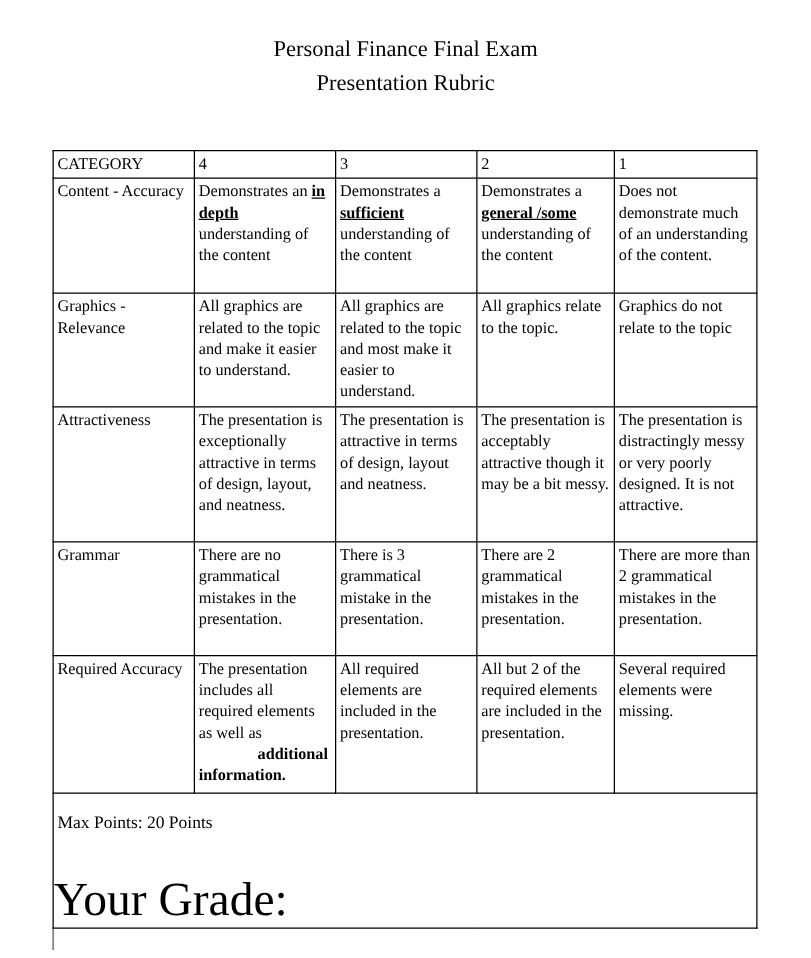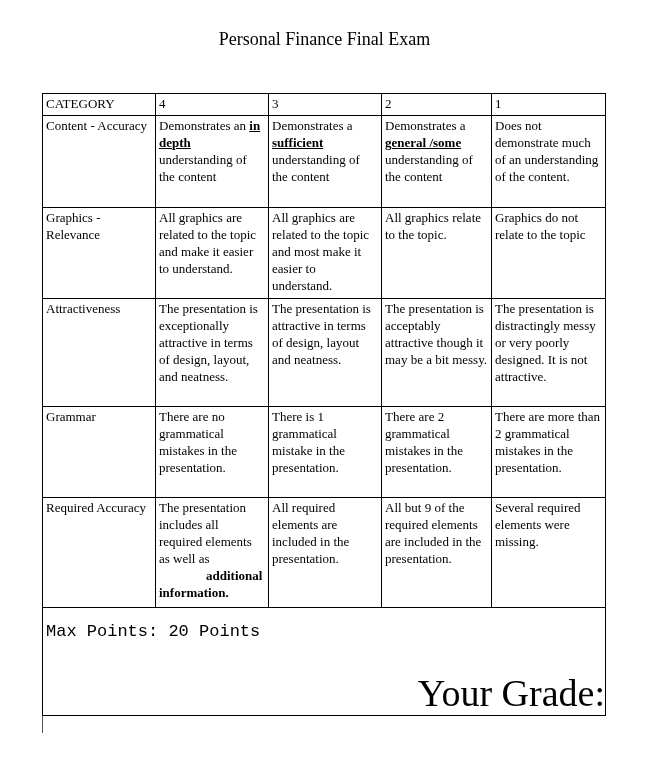--- a/index.html
+++ b/index.html
@@ -44,43 +44,44 @@
   tbody tr:nth-child(5) { height: 110px; }
 
   .seg-b  { font-weight: bold; margin-left: 47px; }
   .seg-bu { font-weight: bold; text-decoration: underline; }
 
   tr.footer-row td { height: 108px; padding: 0; }
   .footer-inner { position: relative; height: 106px; }
   .max-points {
     position: absolute;
     top: 16px; left: 3px;
-    font-size: 17px; line-height: 16px; font-family: Liberation Mono, monospace;
+    font-size: 14px; line-height: 16px;
   }
   .grade-label {
     position: absolute;
     bottom: 1px; left: 0; right: 0;
-    text-align: right;
+    text-align: left;
     font-size: 38px;
     line-height: 40px;
   }
 
   .cursor-tick {
     width: 1px; height: 17px;
     background: #555555;
     margin-left: 42px;
   }
 </style>
 </head>
 <body>
 
 <div class="page">
 
   <div class="title-block">
     <div>Personal Finance Final Exam</div>
+    <div>Presentation Rubric</div>
   </div>
 
   <table class="rubric">
     <colgroup>
       <col style="width:113px">
       <col style="width:113px">
       <col style="width:113px">
       <col style="width:110px">
       <col style="width:114px">
     </colgroup>
@@ -111,29 +112,29 @@
         <tr>
           <td>Attractiveness</td>
           <td><span>The presentation is exceptionally attractive in terms of design, layout, and neatness.</span></td>
           <td><span>The presentation is attractive in terms of design, layout and neatness.</span></td>
           <td><span>The presentation is acceptably attractive though it may be a bit messy.</span></td>
           <td><span>The presentation is distractingly messy or very poorly designed. It is not attractive.</span></td>
         </tr>
         <tr>
           <td>Grammar</td>
           <td><span>There are no grammatical mistakes in the presentation.</span></td>
-          <td><span>There is 1 grammatical mistake in the presentation.</span></td>
+          <td><span>There is 3 grammatical mistake in the presentation.</span></td>
           <td><span>There are 2 grammatical mistakes in the presentation.</span></td>
           <td><span>There are more than 2 grammatical mistakes in the presentation.</span></td>
         </tr>
         <tr>
           <td>Required Accuracy</td>
           <td><span>The presentation includes all required elements as well as </span><span class="seg-b">additional information.</span></td>
           <td><span>All required elements are included in the presentation.</span></td>
-          <td><span>All but 9 of the required elements are included in the presentation.</span></td>
+          <td><span>All but 2 of the required elements are included in the presentation.</span></td>
           <td><span>Several required elements were missing.</span></td>
         </tr>
       </tbody>
     <tbody>
       <tr class="footer-row">
         <td colspan="5">
           <div class="footer-inner">
             <div class="max-points">Max Points: 20 Points</div>
             <div class="grade-label">Your Grade:</div>
           </div>

